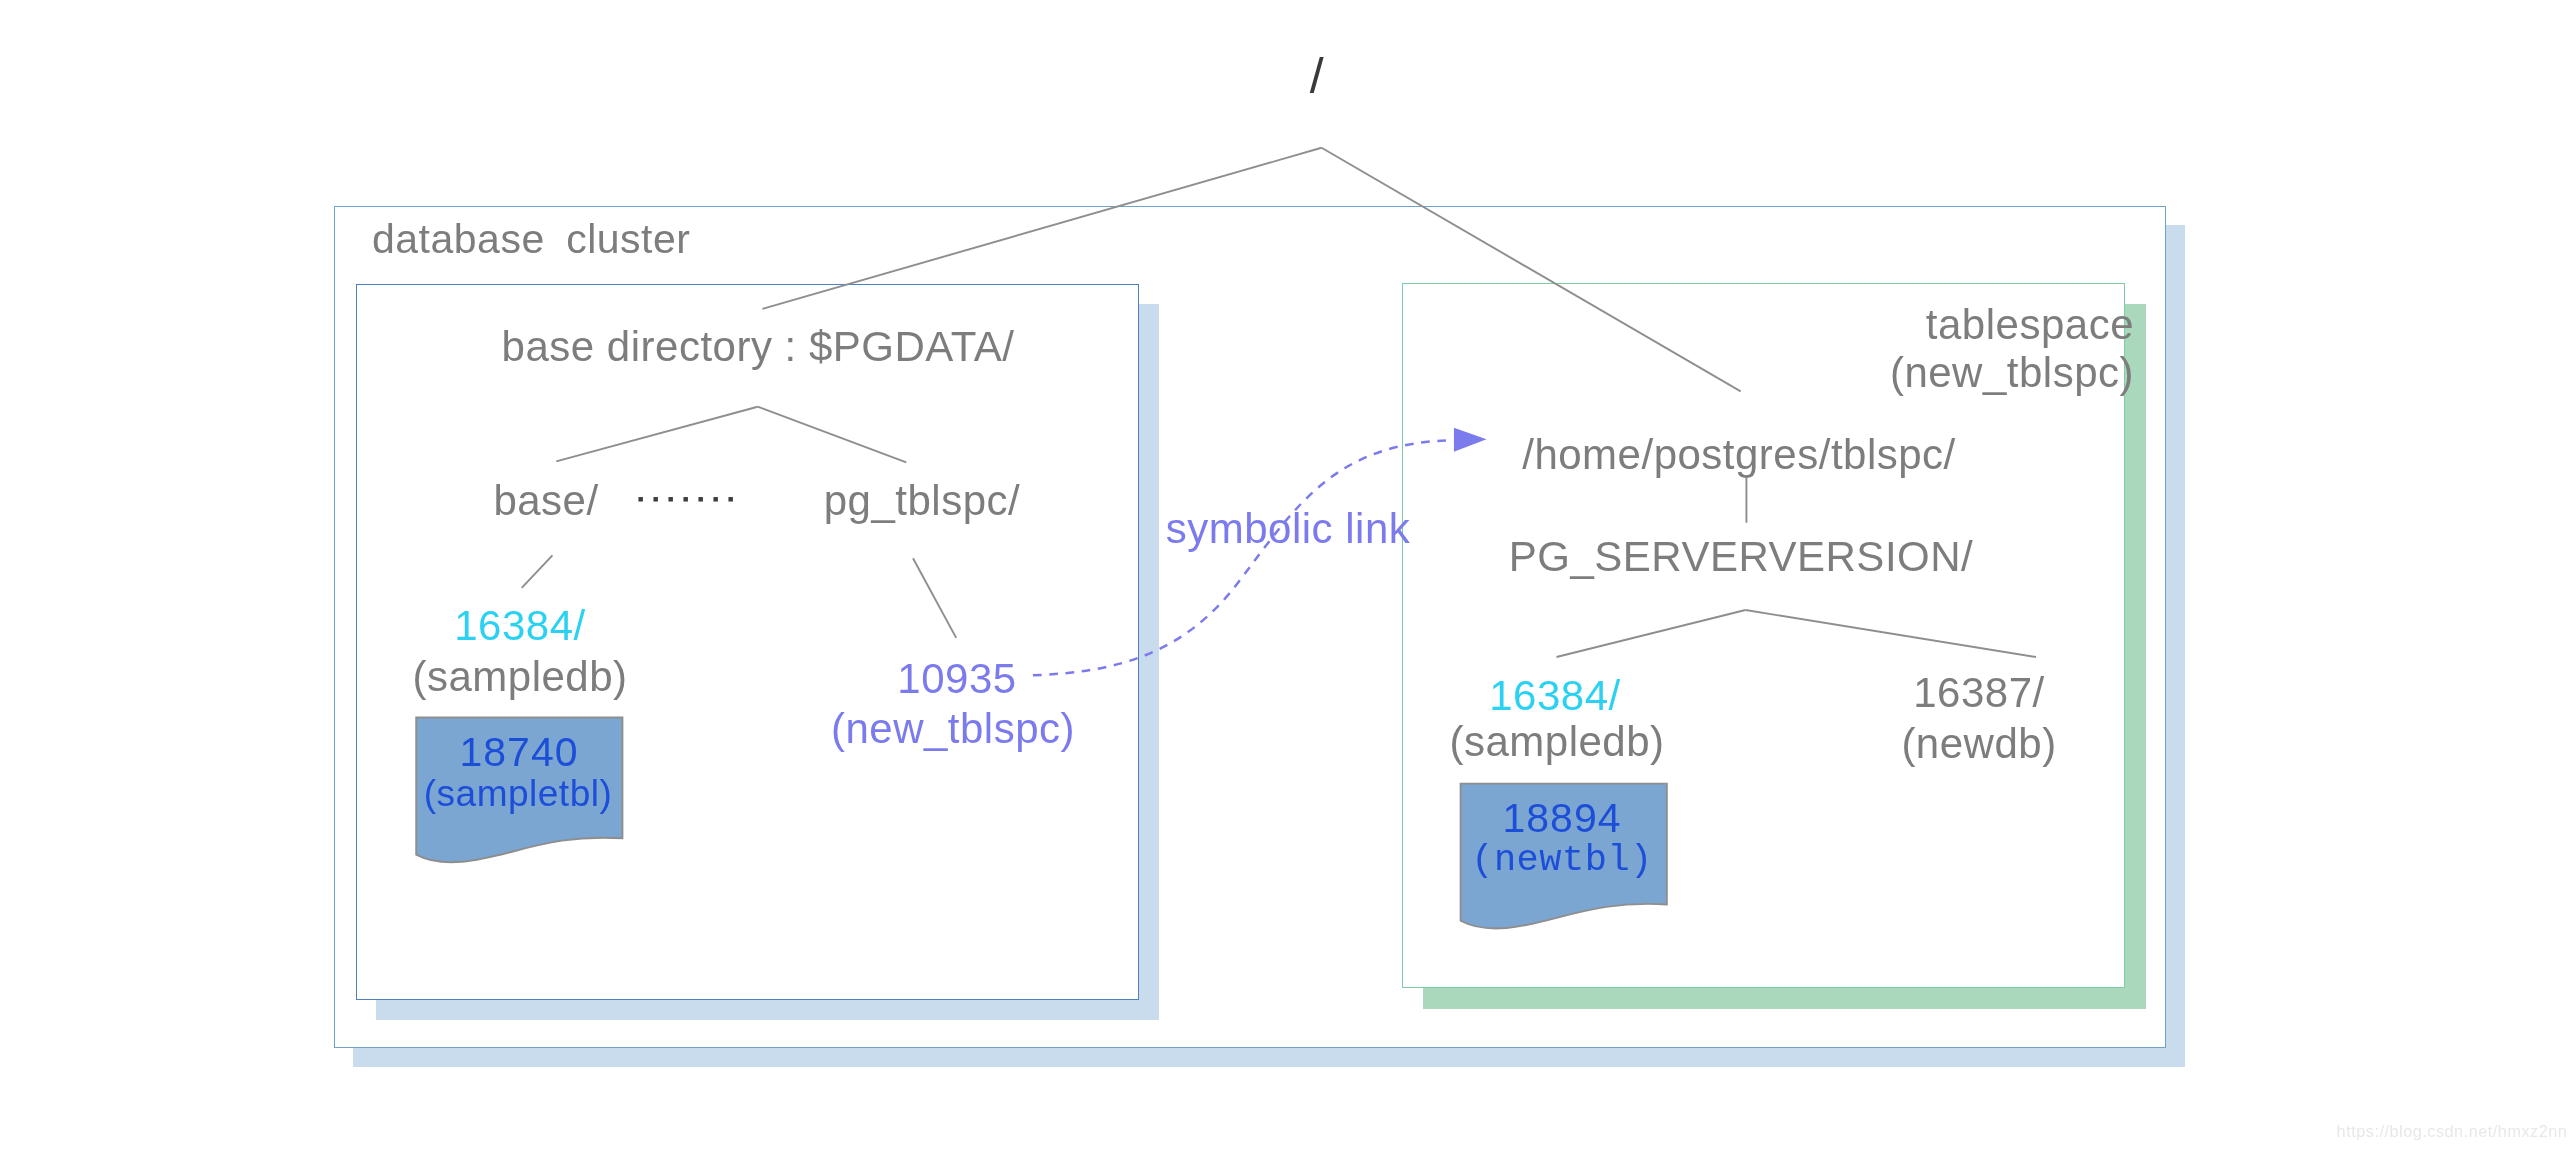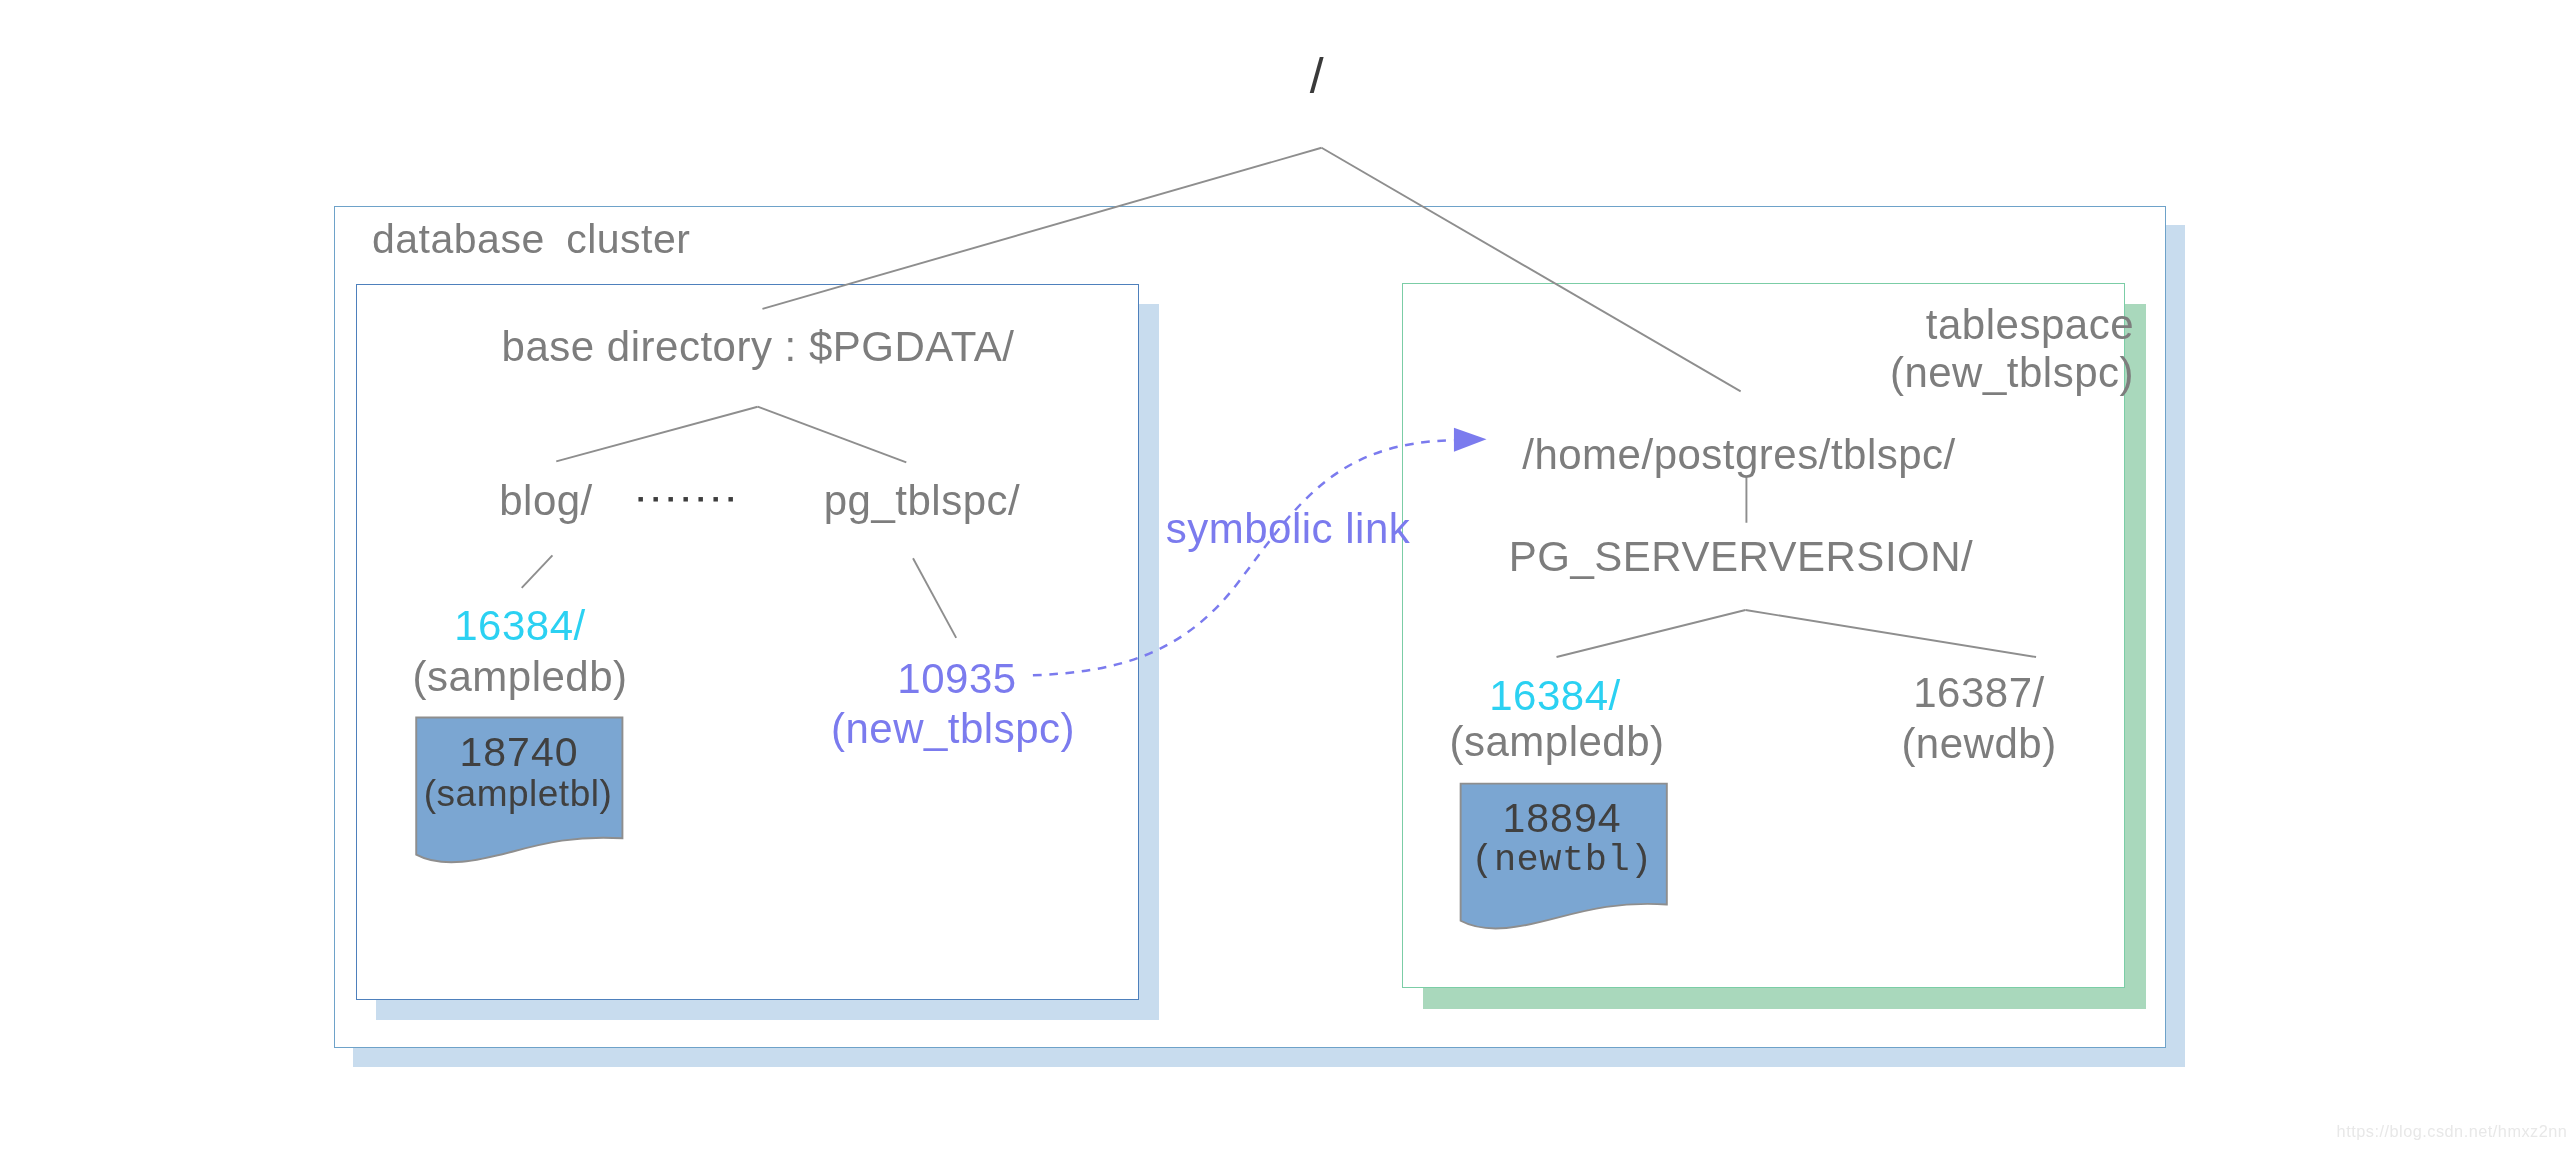--- a/index.html
+++ b/index.html
@@ -30,21 +30,21 @@
   .t{
     position:absolute;z-index:3;
     font-size:42px;line-height:1.12;
     letter-spacing:0.5px;
     color:#7d7d7d;white-space:nowrap;
     transform:translateX(-50%);
   }
   .left-align{transform:none;}
   .cyan{color:#2bd1f2;}
   .purple{color:#7b7bee;}
-  .white{color:#404040;}
+  .white{color:#1d4ed8;}
   .dots{
     font-size:18px;letter-spacing:8.6px;color:#3d3d3d;
     transform:translateX(-50%);
   }
   #root-slash{font-size:50px;color:#3a3a3a;}
   #db-cluster-title{font-size:41px;word-spacing:9.6px;}
   #tablespace-title-block{
     position:absolute;z-index:3;right:442px;top:301px;
     text-align:right;font-size:42px;line-height:48px;
     letter-spacing:0.5px;color:#7d7d7d;white-space:nowrap;
@@ -80,21 +80,21 @@
     <path d="M1077,704 C1165,701 1235,682 1292,606 C1352,527 1392,461 1516,459" stroke="#7b7bee" stroke-width="2.6" fill="none" stroke-dasharray="9 8"></path>
     <polygon points="1516,446 1550,458 1516,471" fill="#7b7bee"></polygon>
     <path d="M434,748 H649 V874 C600,871 568,879 534,888 C500,897 462,906 434,891 Z" fill="#7ba6d2" stroke="#8e8e8e" stroke-width="2"></path>
     <path d="M1523,817 H1738 V943 C1689,940 1657,948 1623,957 C1589,966 1551,975 1523,960 Z" fill="#7ba6d2" stroke="#8e8e8e" stroke-width="2"></path>
   </svg>
 
   <div id="root-slash" class="t" style="left:1317px;top:48px;">/</div>
 
   <div id="db-cluster-title" class="t left-align" style="left:372px;top:217px;">database cluster</div>
   <div class="t" style="left:758px;top:323px;">base directory : $PGDATA/</div>
-  <div class="t" style="left:546px;top:477px;">blog/</div>
+  <div class="t" style="left:546px;top:477px;">base/</div>
   <div class="t dots" style="left:690px;top:489px;">▪▪▪▪▪▪▪</div>
   <div class="t" style="left:886px;top:477px;margin-left:36px;">pg_tblspc/</div>
   <div class="t cyan" style="left:520px;top:602px;">16384/</div>
   <div class="t" style="left:520px;top:653px;">(sampledb)</div>
   <div class="t white file-text" style="left:519px;top:730px;">18740</div>
   <div class="t white file-text-small" style="left:518px;top:773px;">(sampletbl)</div>
   <div class="t purple" style="left:957px;top:655px;">10935</div>
   <div class="t purple" style="left:953px;top:705px;">(new_tblspc)</div>
 
   <div class="t purple" style="left:1288px;top:505px;">symbolic link</div>

